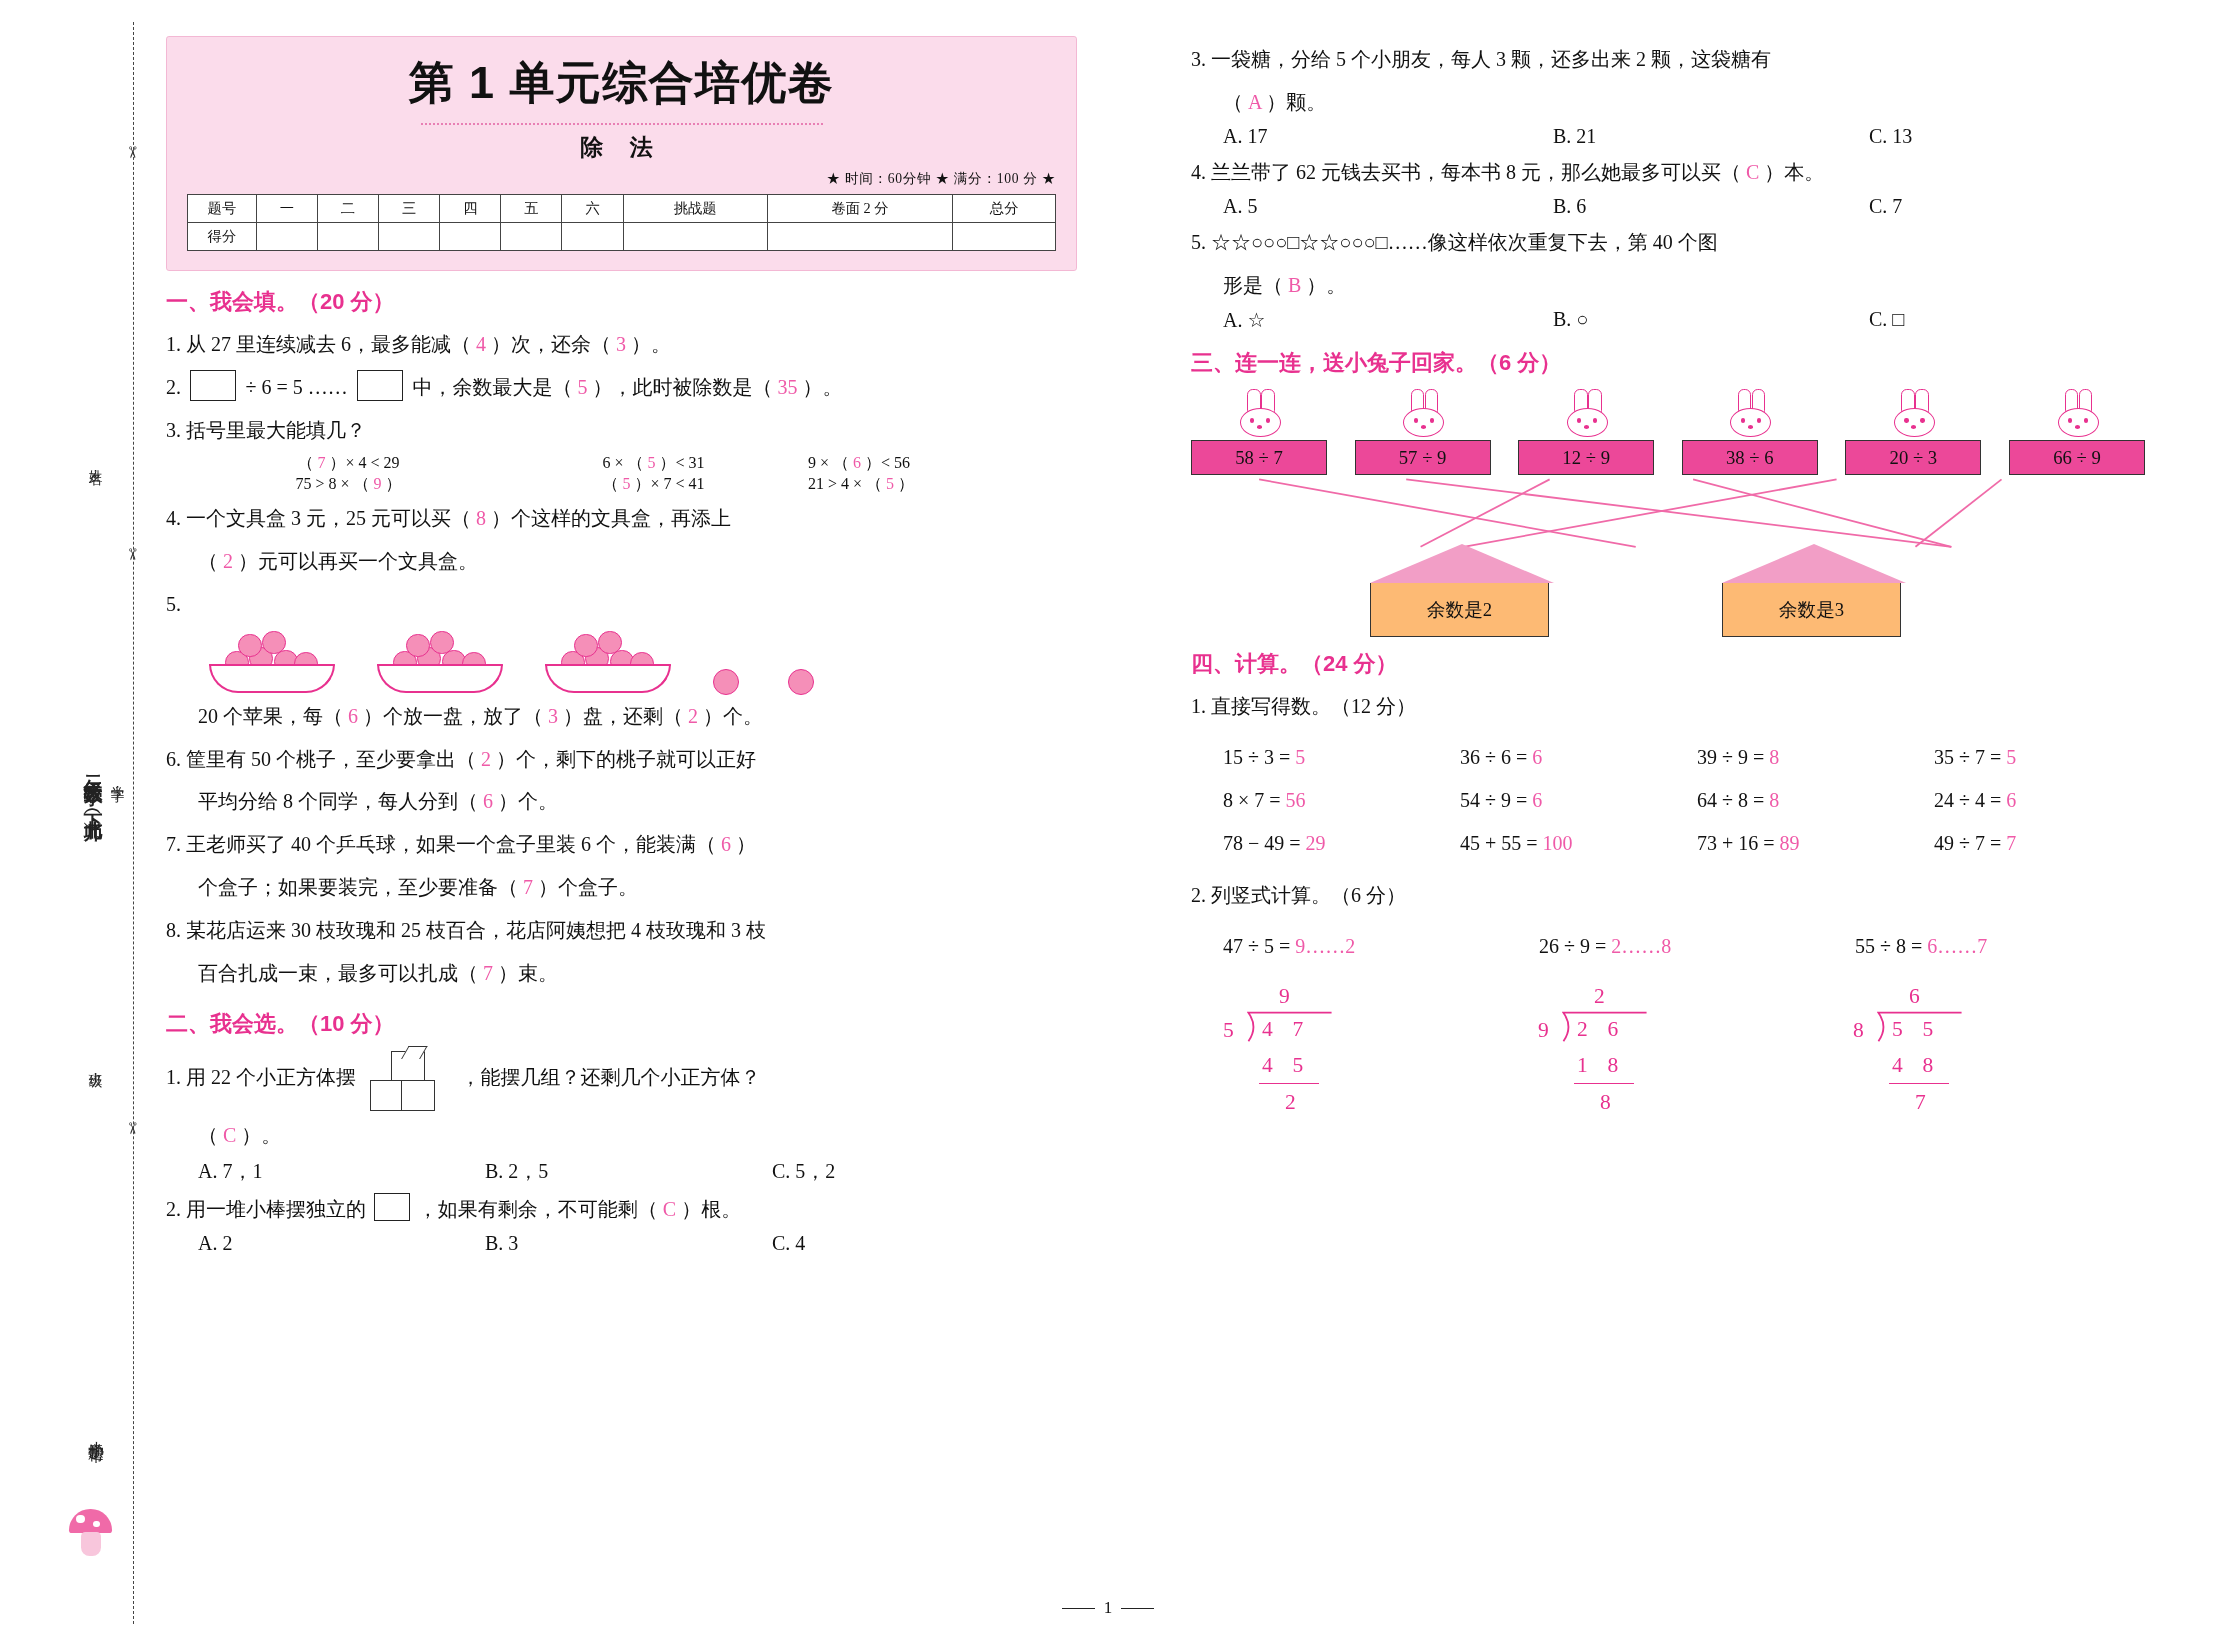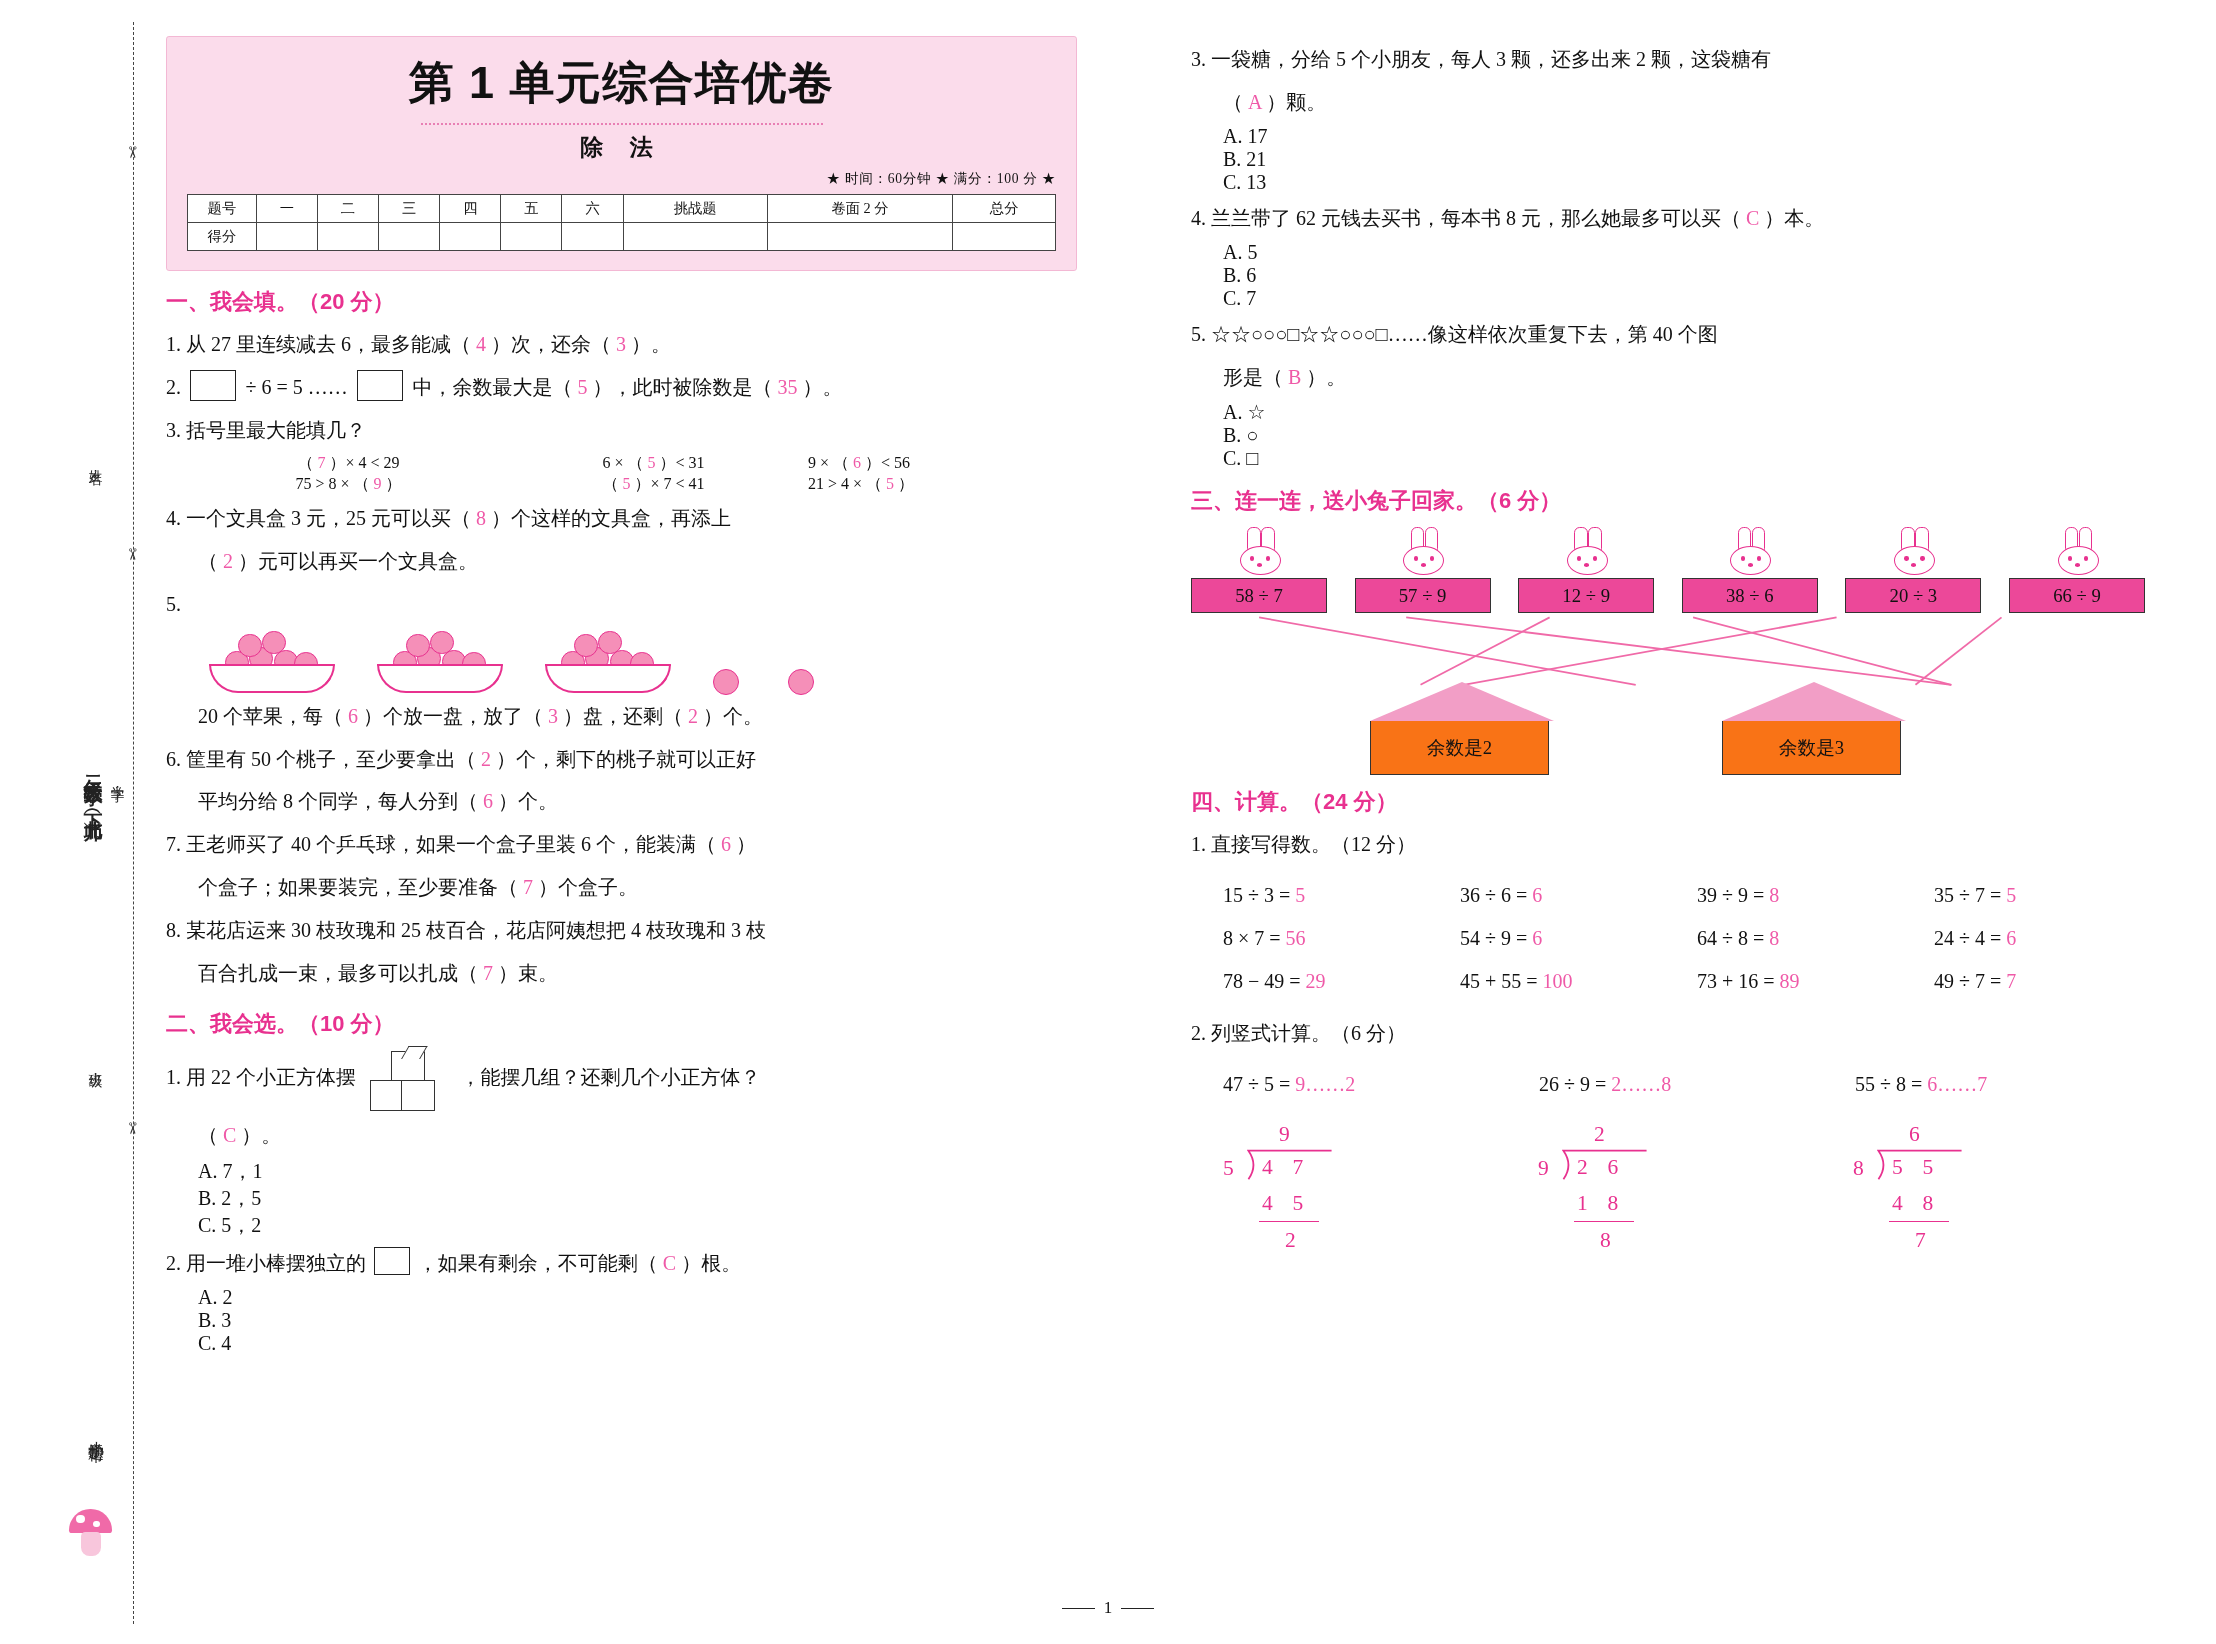--- a/index.html
+++ b/index.html
@@ -87,21 +87,21 @@
   }
   .q{font-size:20px;line-height:40px;margin:2.9px 0;}
   .ans{color:#ef5aa8;}
   .blank-box{
     display:inline-block;width:44px;height:29px;border:1.4px solid #222;
     vertical-align:-7.2px;margin:0 4.3px;
   }
   .indent{padding-left:32px;}
   .cols3{display:flex;}
   .cols3 > div{font-size:16px;text-align:center;}
-  .opts{display:flex;font-size:20px;padding-left:32px;margin:1.4px 0 4.3px 0;flex-direction:column;}
+  .opts{display:flex;font-size:20px;padding-left:32px;margin:1.4px 0 4.3px 0;}
   .opts > span{display:inline-block;}
 
   
   .apples{display:flex;align-items:flex-end;gap:46px;padding-left:43px;margin:7.2px 0 2.9px 0;}
   .plate{position:relative;width:122px;height:62px;}
   .plate .dish{
     position:absolute;bottom:0;left:0;width:122px;height:24.4px;
     border:2.2px solid #e8318f;border-radius:0 0 61px 61px;background:#fff;
   }
   .apple{
@@ -132,21 +132,21 @@
     border:1.4px solid #333;height:33px;line-height:33px;font-size:18.7px;background:#ec4899;
   }
   .match-area{position:relative;height:158px;}
   .house{position:absolute;width:179px;}
   .house .roof{
     width:0;height:0;margin:0 auto;
     border-left:92px solid transparent;border-right:92px solid transparent;
     border-bottom:39px solid #f29ec6;
   }
   .house .body{
-    border:1.4px solid #333;border-top:none;background:#f97316;height:53px;line-height:53px;
+    border:1.4px solid #333;border-top:none;background:#fdba74;height:53px;line-height:53px;
     text-align:center;font-size:18.7px;
   }
   .calc-row{display:flex;margin:20px 0;font-family:Liberation Serif, serif;}
   .calc-row > div{font-size:20px;}
 
   
   .ld-wrap{display:flex;gap:0;margin-top:7.2px;}
   .ld{position:relative;width:143px;height:165px;font-size:21.5px;color:#e8318f;}
   .ld .divisor{position:absolute;left:0;top:40px;}
   .ld .bracket{

